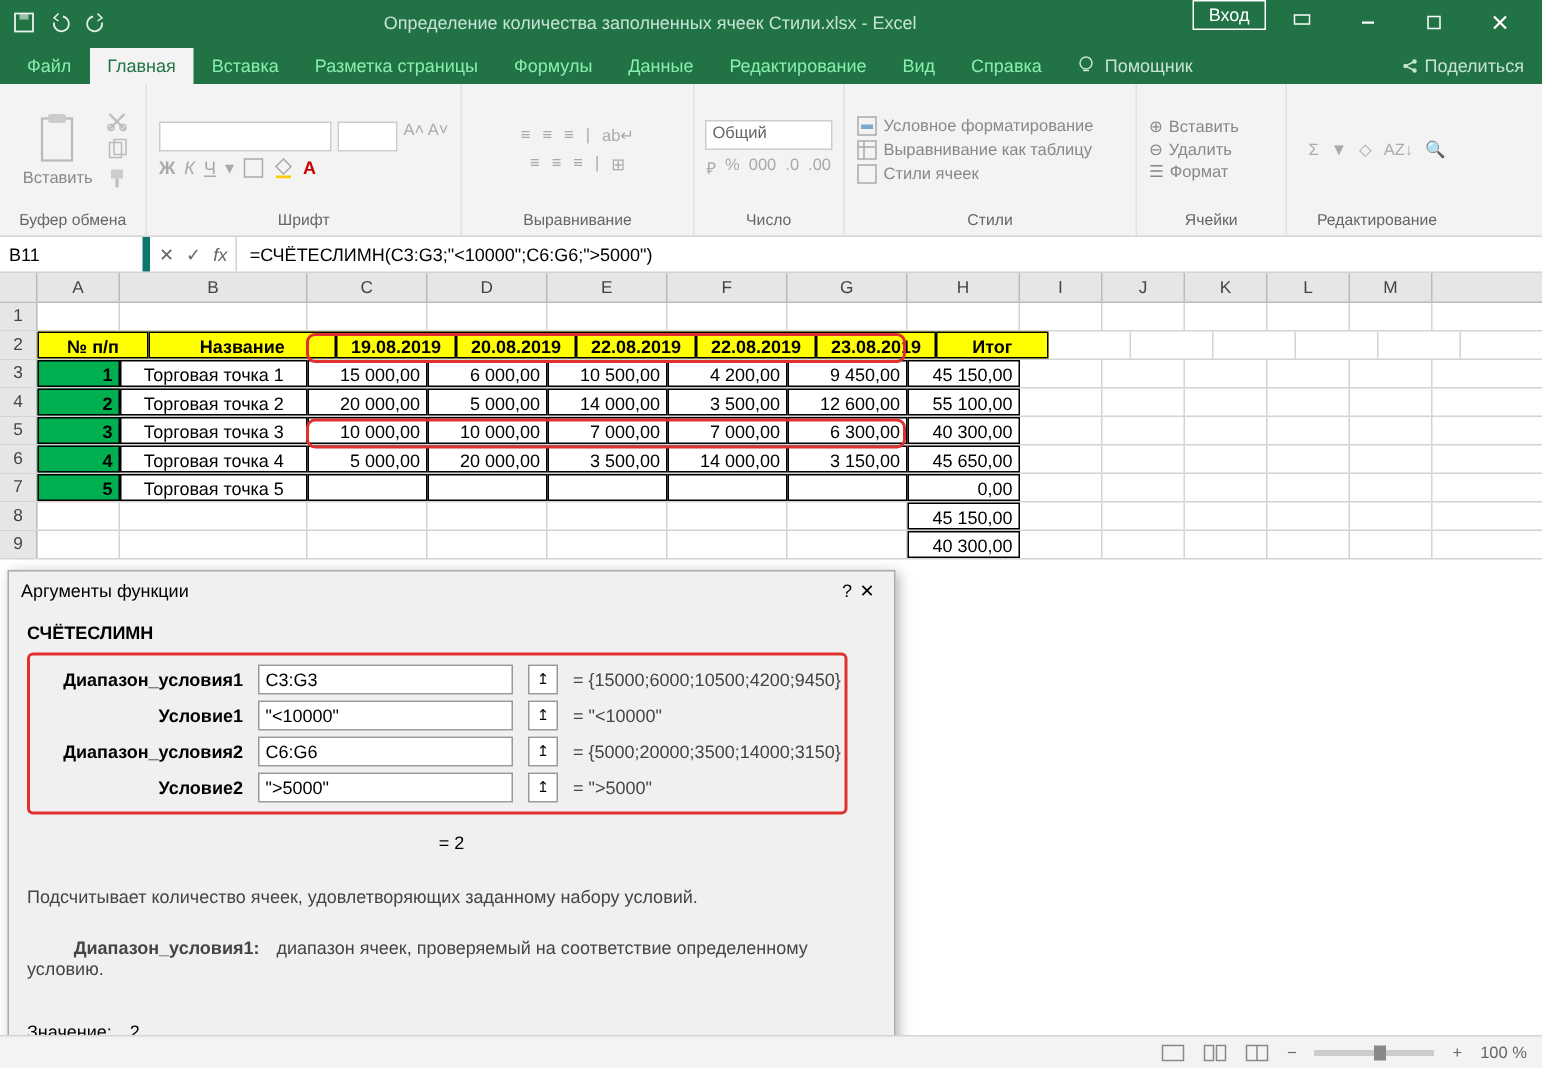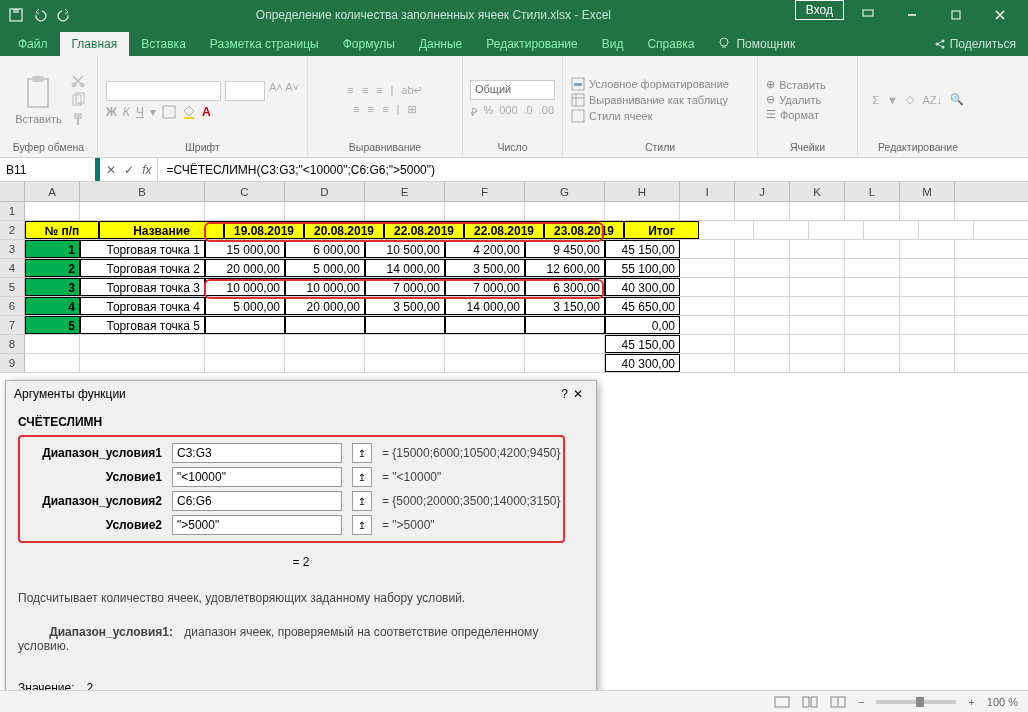--- a/index.html
+++ b/index.html
@@ -40,21 +40,21 @@
 .corner { width: 25px; border-right: 1px solid #bbb; background: #e6e6e6; }
 .ch { border-right: 1px solid #bbb; text-align: center; font-size: 11.5px; color: #444; line-height: 20px; }
 .rows { }
 .row { display: flex; height: 19px; border-bottom: 1px solid #d4d4d4; }
 .rh { width: 25px; background: #e6e6e6; border-right: 1px solid #bbb; text-align: center; font-size: 11.5px; color: #444; line-height: 19px; }
 .cell { border-right: 1px solid #d4d4d4; font-size: 12px; line-height: 19px; padding: 0 4px; overflow: hidden; white-space: nowrap; }
 .hdr-yellow { background: #ffff00; font-weight: bold; text-align: center; border: 1px solid #000; }
 .hdr-green { background: #00b050; font-weight: bold; text-align: center; border: 1px solid #000; }
 .bordered { border: 1px solid #000; }
 .num { text-align: right; }
-.txt { text-align: right; }
+.txt { text-align: center; }
 .red-ring { position: absolute; border: 2.5px solid #e03030; border-radius: 6px; pointer-events: none; }
 
 
 .dialog { position: absolute; left: 5px; top: 380px; width: 592px; background: #f0f0f0; border: 1px solid #aaa; box-shadow: 2px 2px 8px rgba(0,0,0,0.3); font-size: 12px; }
 .dlg-title { display: flex; align-items: center; padding: 6px 8px; font-size: 12px; }
 .dlg-title span:first-child { flex: 1; }
 .dlg-close { width: 20px; text-align: center; cursor: pointer; }
 .dlg-body { padding: 8px 12px; }
 .func-name { font-weight: bold; padding-bottom: 6px; }
 .arg-row { display: flex; align-items: center; margin: 4px 0; gap: 10px; }

